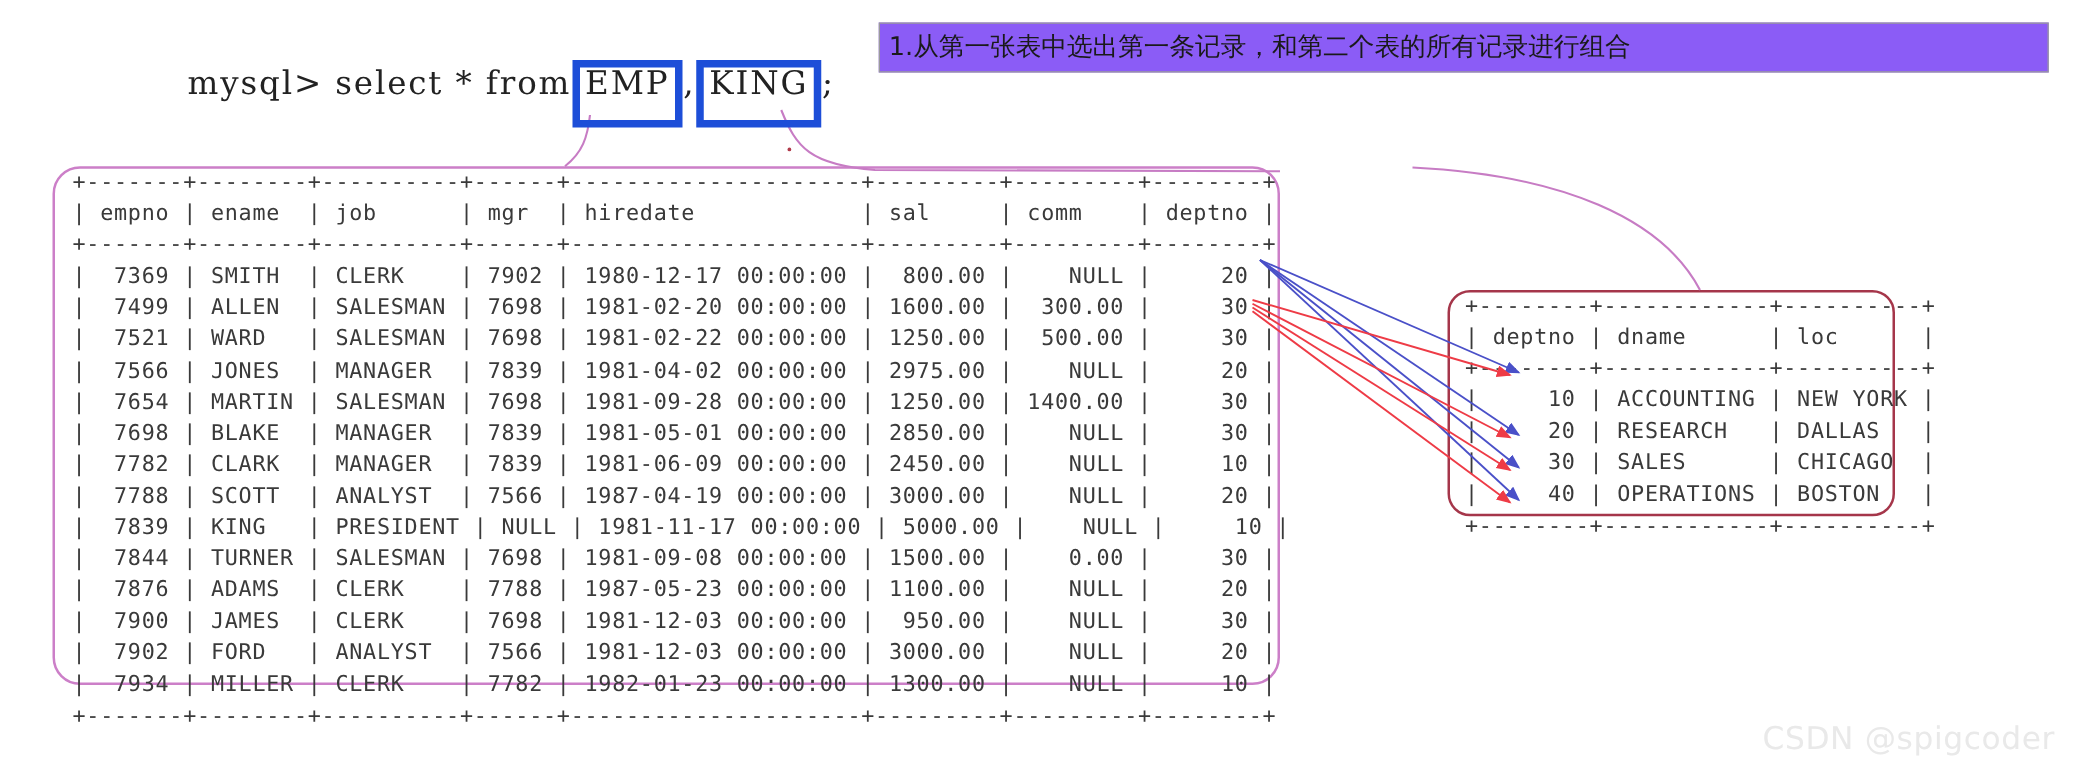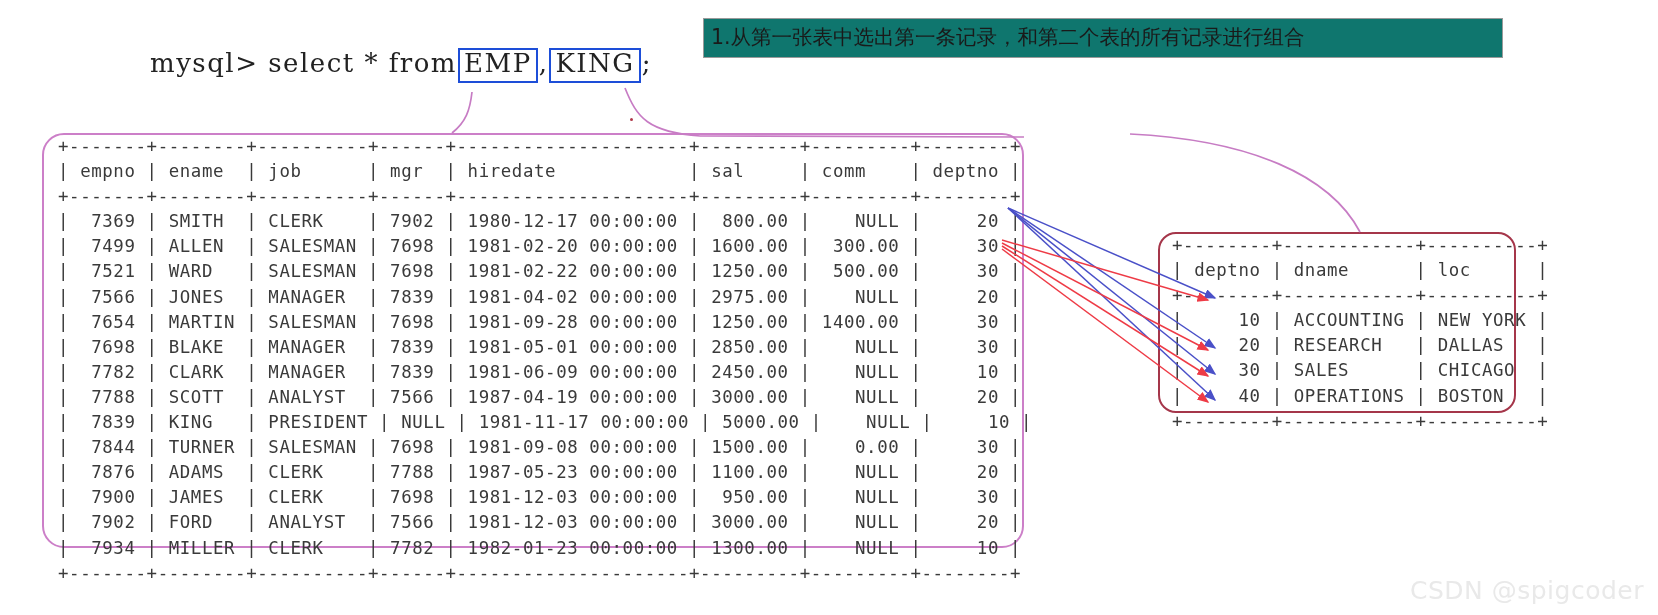--- a/index.html
+++ b/index.html
@@ -33,35 +33,35 @@
     top: 48px;
     font-family: "DejaVu Serif", serif;
     font-size: 26px;
     color: #222;
     letter-spacing: 1.5px;
     white-space: nowrap;
     z-index: 6;
   }
   .prompt-line span { display: inline-block; }
   .tbl-box {
-    border: 2px solid #1d4ed8;
-    padding: 0px 4px 4px 4px;
+    border: 6px solid #1d4ed8;
+    padding: 0px 4px 15px 4px;
     margin: 0 1px;
     line-height: 1.05;
   }
 
   
   .note-box {
     position: absolute;
     left: 703px;
     top: 18px;
-    width: 800px;
+    width: 936px;
     box-sizing: border-box;
     border: 1px solid #9a9a9a;
-    background: #0f766e;
+    background: #8b5cf6;
     padding: 4px 6px 5px 7px;
     font-family: "DejaVu Sans", sans-serif;
     font-size: 20.5px;
     line-height: 1.42;
     color: #1a1a1a;
     z-index: 7;
   }
   .note-line { white-space: nowrap; }
 
   

